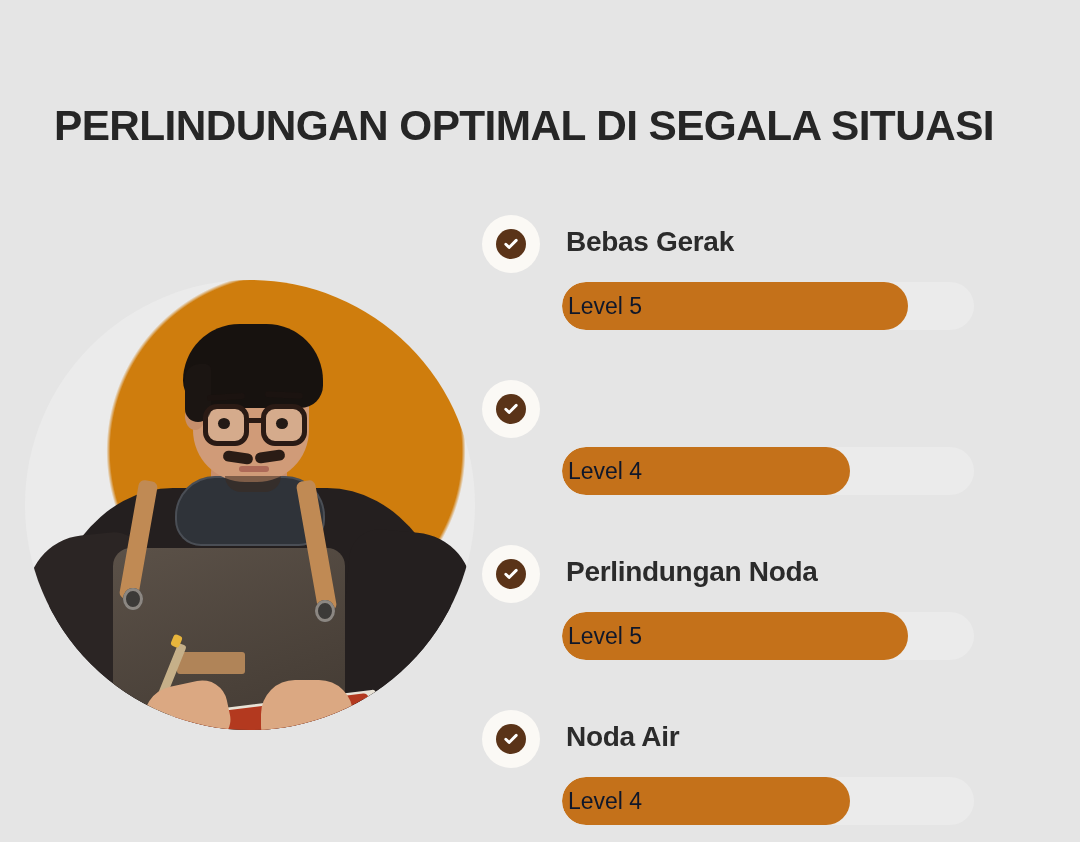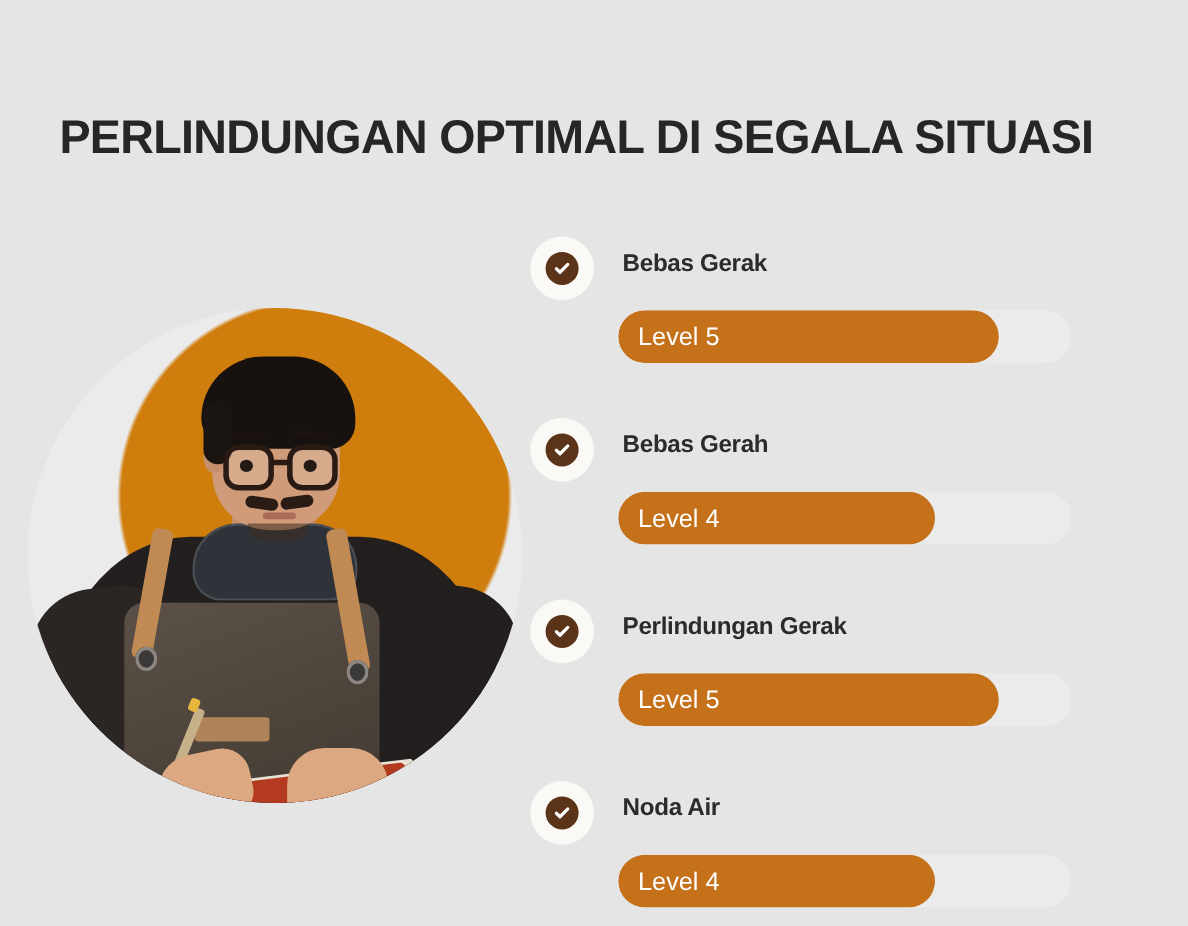--- a/index.html
+++ b/index.html
@@ -311,21 +311,21 @@
     display: flex;
     align-items: center;
     justify-content: center;
   }
   .check-badge svg { display: block; }
 
   .feature-label {
     position: absolute;
     left: 86px;
     top: 22px;
-    font-size: 22px;
+    font-size: 28px;
     font-weight: 700;
     letter-spacing: -0.3px;
     color: #2b2b2b;
     white-space: nowrap;
     text-align: right;
   }
 
   .meter {
     position: absolute;
     left: 82px;
@@ -340,24 +340,24 @@
     position: absolute;
     left: 0;
     top: 0;
     height: 48px;
     border-radius: 24px;
     background: #c4711a;
     display: flex;
     align-items: center;
   }
   .meter-value {
-    margin-left: 18px;
+    margin-left: 6px;
     font-size: 23px;
     font-weight: 400;
-    color: #ffffff;
+    color: #0f172a;
     white-space: nowrap;
     text-align: right;
   }
 </style>
 </head>
 <body>
 
 <div id="stage">
 
   <h1 class="page-title">PERLINDUNGAN OPTIMAL DI SEGALA SITUASI</h1>
@@ -422,37 +422,36 @@
     </div>
 
     <div class="feature-row">
       <div class="check-badge">
         <span class="disc">
           <svg width="18" height="18" viewBox="0 0 18 18" aria-hidden="true">
             <path d="M3.8 9.3 L7.1 12.5 L14.2 5.4" fill="none" stroke="#ffffff" stroke-width="2.9" stroke-linecap="round" stroke-linejoin="round"></path>
           </svg>
         </span>
       </div>
-      <div class="feature-label">Bebas Gerah</div>
       <div class="meter">
         <div class="meter-fill" style="width: 70%;">
           <span class="meter-value">Level 4</span>
         </div>
       </div>
     </div>
 
     <div class="feature-row">
       <div class="check-badge">
         <span class="disc">
           <svg width="18" height="18" viewBox="0 0 18 18" aria-hidden="true">
             <path d="M3.8 9.3 L7.1 12.5 L14.2 5.4" fill="none" stroke="#ffffff" stroke-width="2.9" stroke-linecap="round" stroke-linejoin="round"></path>
           </svg>
         </span>
       </div>
-      <div class="feature-label">Perlindungan Gerak</div>
+      <div class="feature-label">Perlindungan Noda</div>
       <div class="meter">
         <div class="meter-fill" style="width: 84%;">
           <span class="meter-value">Level 5</span>
         </div>
       </div>
     </div>
 
     <div class="feature-row">
       <div class="check-badge">
         <span class="disc">

